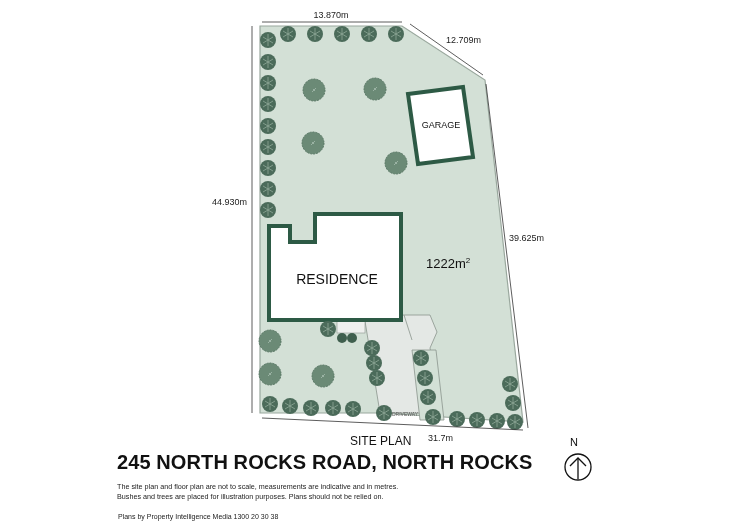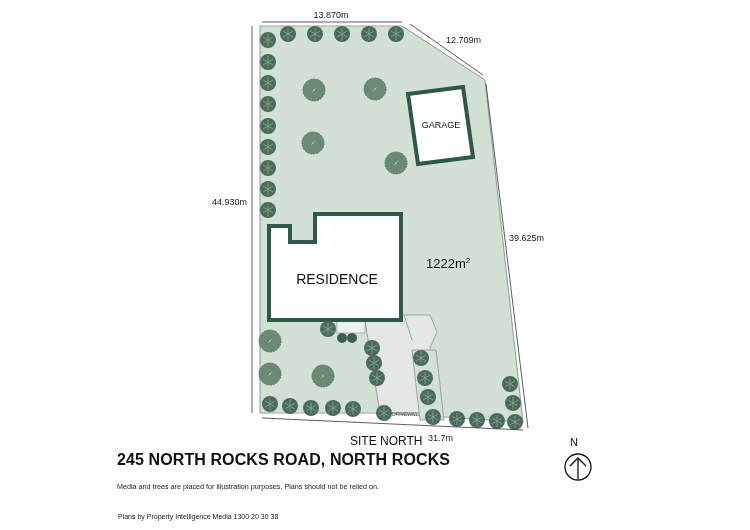--- a/index.html
+++ b/index.html
@@ -1,20 +1,20 @@
 <!DOCTYPE html>
 <html><head>
 <meta charset="utf-8">
 <style>
   html, body { margin: 0; padding: 0; background: #ffffff; }
   body { width: 750px; height: 530px; position: relative; overflow: hidden; font-family: "Liberation Sans", sans-serif; }
   #plan { position: absolute; left: 0; top: 0; width: 750px; height: 530px; }
   .dim { font-family: "Liberation Sans", sans-serif; font-size: 9px; fill: #222; }
   .site-plan-label { position: absolute; left: 350px; top: 434px; font-size: 12px; color: #111; }
-  .address { position: absolute; left: 117px; top: 451px; font-size: 16px; font-weight: bold; color: #111; letter-spacing: 0.1px; text-align: right; }
+  .address { position: absolute; left: 117px; top: 451px; font-size: 20px; font-weight: bold; color: #111; letter-spacing: 0.1px; text-align: right; }
   .disclaimer { position: absolute; left: 117px; top: 482px; font-size: 7.2px; line-height: 9.5px; color: #222; }
   .disclaimer div { white-space: nowrap; }
   .credit { position: absolute; left: 118px; top: 513px; font-size: 7px; color: #222; white-space: nowrap; }
   .north-label { position: absolute; left: 570px; top: 436px; font-size: 11px; color: #111; }
   .north-icon { position: absolute; left: 563px; top: 452px; }
   .area-label { font-family: "Liberation Sans", sans-serif; font-size: 13px; fill: #111; }
 </style>
 </head>
 <body>
 
@@ -109,24 +109,25 @@
     <line x1="252" y1="26" x2="252" y2="413"></line>
     <line x1="262" y1="418" x2="523" y2="430"></line>
   </g>
   <text x="331" y="18" text-anchor="middle" class="dim">13.870m</text>
   <text x="446" y="43" class="dim">12.709m</text>
   <text x="509" y="241" class="dim">39.625m</text>
   <text x="212" y="205" class="dim">44.930m</text>
   <text x="428" y="441" class="dim">31.7m</text>
 </svg>
 
-<div class="site-plan-label">SITE NORTH</div>
+<div class="site-plan-label">SITE PLAN</div>
 <div class="address">245 NORTH ROCKS ROAD, NORTH ROCKS</div>
 <div class="disclaimer">
-  <div>Media and trees are placed for illustration purposes. Plans should not be relied on.</div>
+  <div>The site plan and floor plan are not to scale, measurements are indicative and in metres.</div>
+  <div>Bushes and trees are placed for illustration purposes. Plans should not be relied on.</div>
 </div>
 <div class="credit">Plans by Property Intelligence Media 1300 20 30 38</div>
 
 <div class="north-label">N</div>
 <svg class="north-icon" width="30" height="30" viewBox="0 0 30 30">
   <circle cx="15" cy="15" r="13" fill="none" stroke="#111" stroke-width="1.3"></circle>
   <line x1="15" y1="27" x2="15" y2="6" stroke="#111" stroke-width="1.3"></line>
   <path d="M7,14 L15,6 L23,14" fill="none" stroke="#111" stroke-width="1.3"></path>
 </svg>
 

